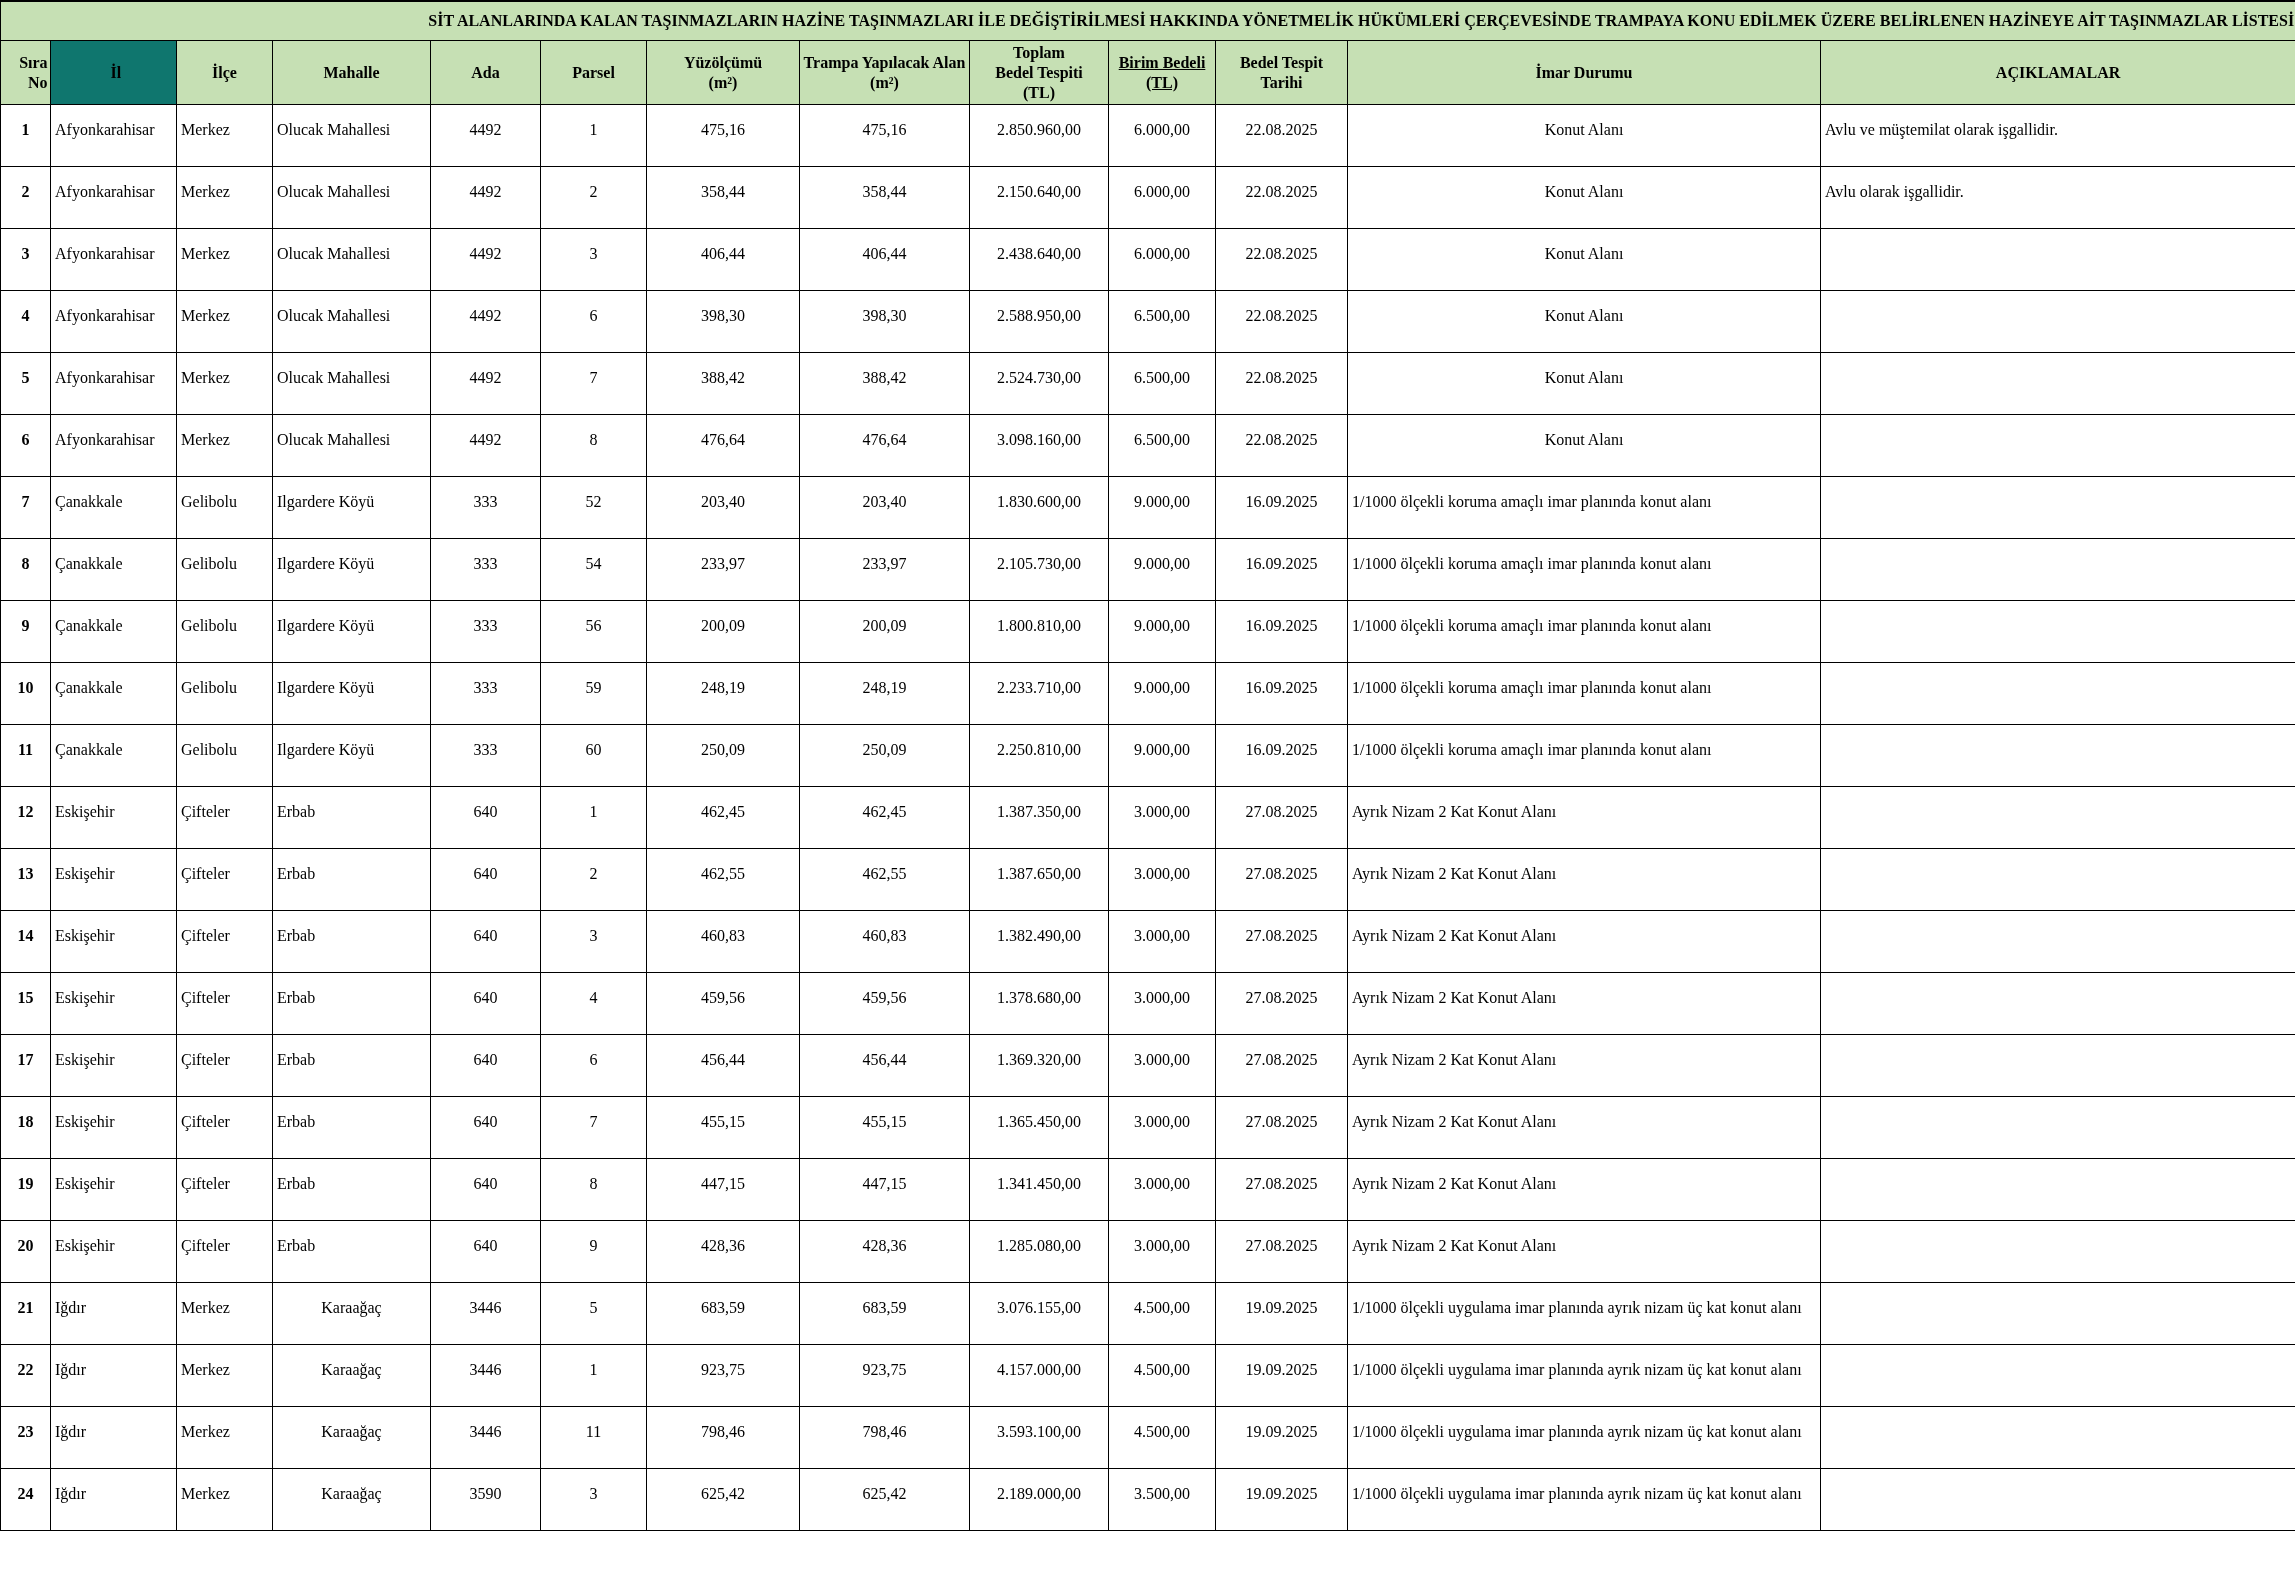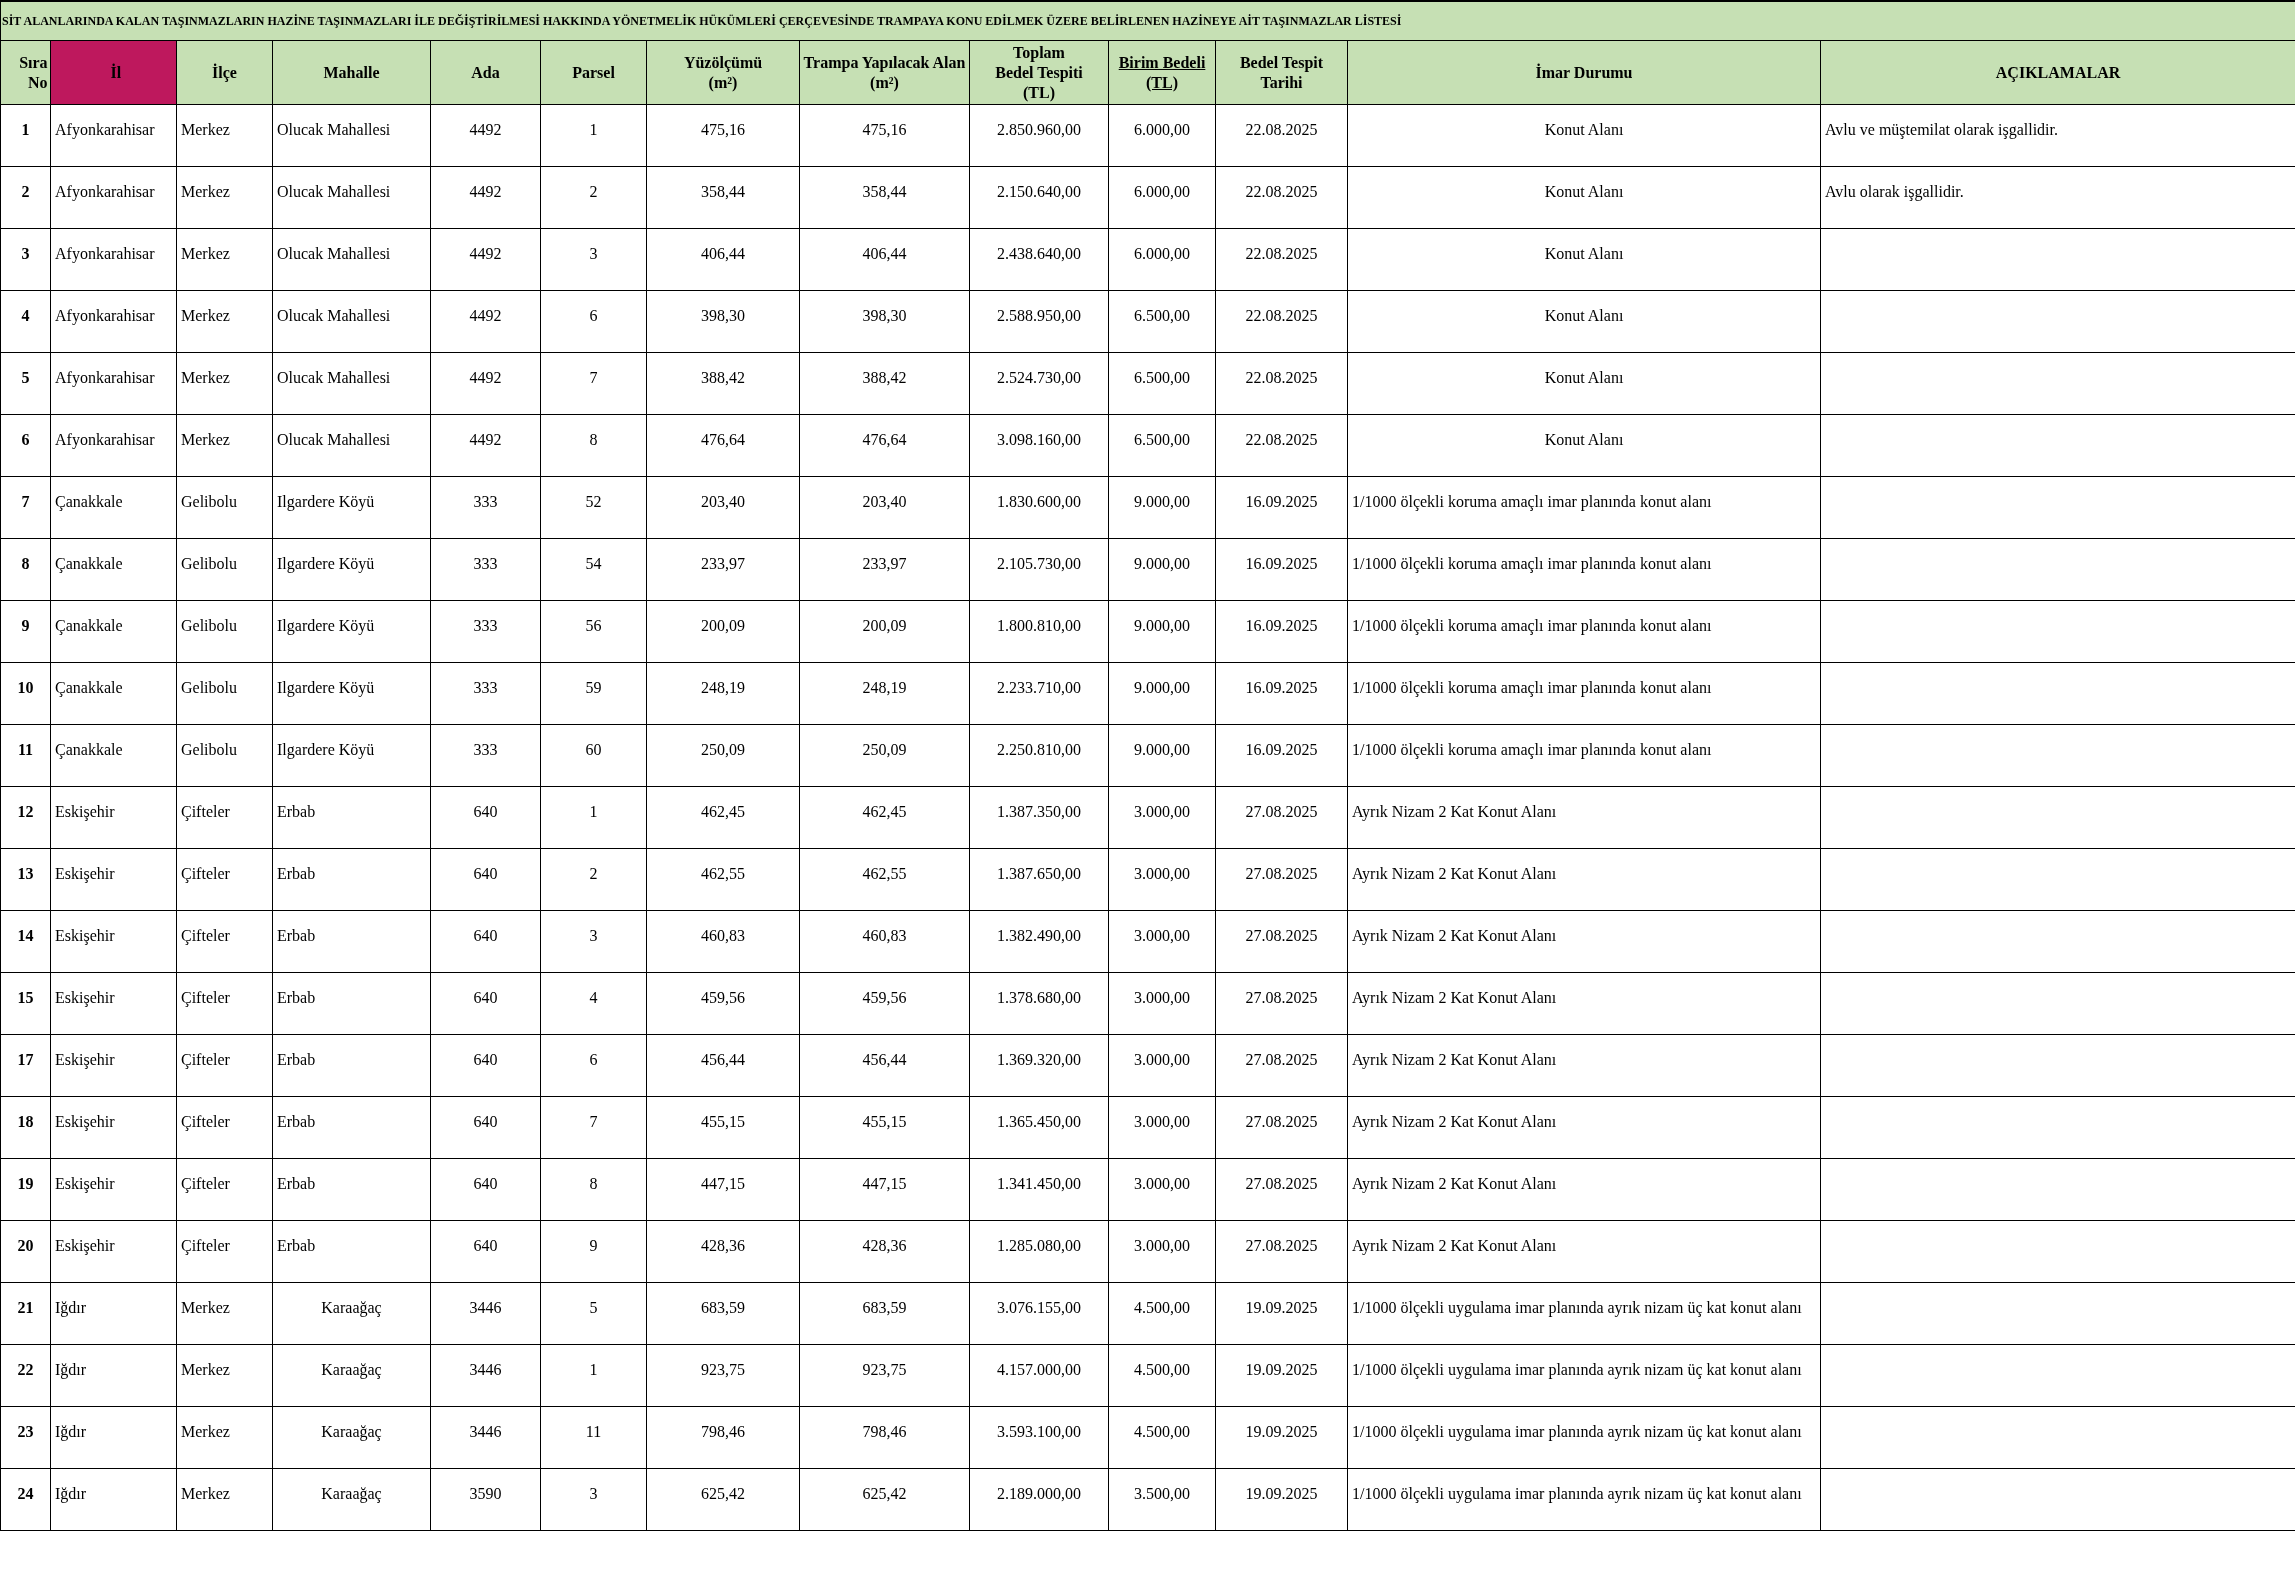--- a/index.html
+++ b/index.html
@@ -25,22 +25,22 @@
     border-right: 0.8px solid #000;
     border-top: 1.6px solid #000;
     border-bottom: 1.6px solid #000;
     overflow: hidden;
     font-size: 16px;
     line-height: 1.25;
   }
   tr.title-row th {
     height: 36px;
     font-weight: bold;
-    font-size: 12px;
-    text-align: left;
+    font-size: 16px;
+    text-align: right;
     vertical-align: middle;
     border-top-width: 2.4px;
   }
   tr.head-row th {
     height: 58px;
     font-weight: bold;
     text-align: center;
     vertical-align: middle;
     white-space: pre-line;
     padding: 1.6px 2.4px;
@@ -82,21 +82,21 @@
         <col style="width:473px">
       <col style="width:475px">
     </colgroup>
     <thead>
       <tr class="title-row">
         <th colspan="13" class="green" style="background: rgb(198, 224, 180);">SİT ALANLARINDA KALAN TAŞINMAZLARIN HAZİNE TAŞINMAZLARI İLE DEĞİŞTİRİLMESİ HAKKINDA YÖNETMELİK HÜKÜMLERİ ÇERÇEVESİNDE TRAMPAYA KONU EDİLMEK ÜZERE BELİRLENEN HAZİNEYE AİT TAŞINMAZLAR LİSTESİ</th>
       </tr>
       <tr class="head-row">
         <th class="green h-left" style="background: rgb(198, 224, 180);">Sıra
 No</th>
-        <th class="green" style="background: #be185d; padding-left: 7px;">İl</th>
+        <th class="green" style="background: #0f766e; padding-left: 7px;">İl</th>
         <th class="green" style="background: rgb(198, 224, 180); margin-left: 33px;">İlçe</th>
         <th class="green" style="background: rgb(198, 224, 180);">Mahalle</th>
         <th class="green" style="background: rgb(198, 224, 180);">Ada</th>
         <th class="green" style="background: rgb(198, 224, 180);">Parsel</th>
         <th class="green" style="background: rgb(198, 224, 180);">Yüzölçümü
 (m²)</th>
         <th class="green" style="background: rgb(198, 224, 180);">Trampa Yapılacak Alan
 (m²)</th>
         <th class="green" style="background: rgb(198, 224, 180);">Toplam
 Bedel Tespiti

